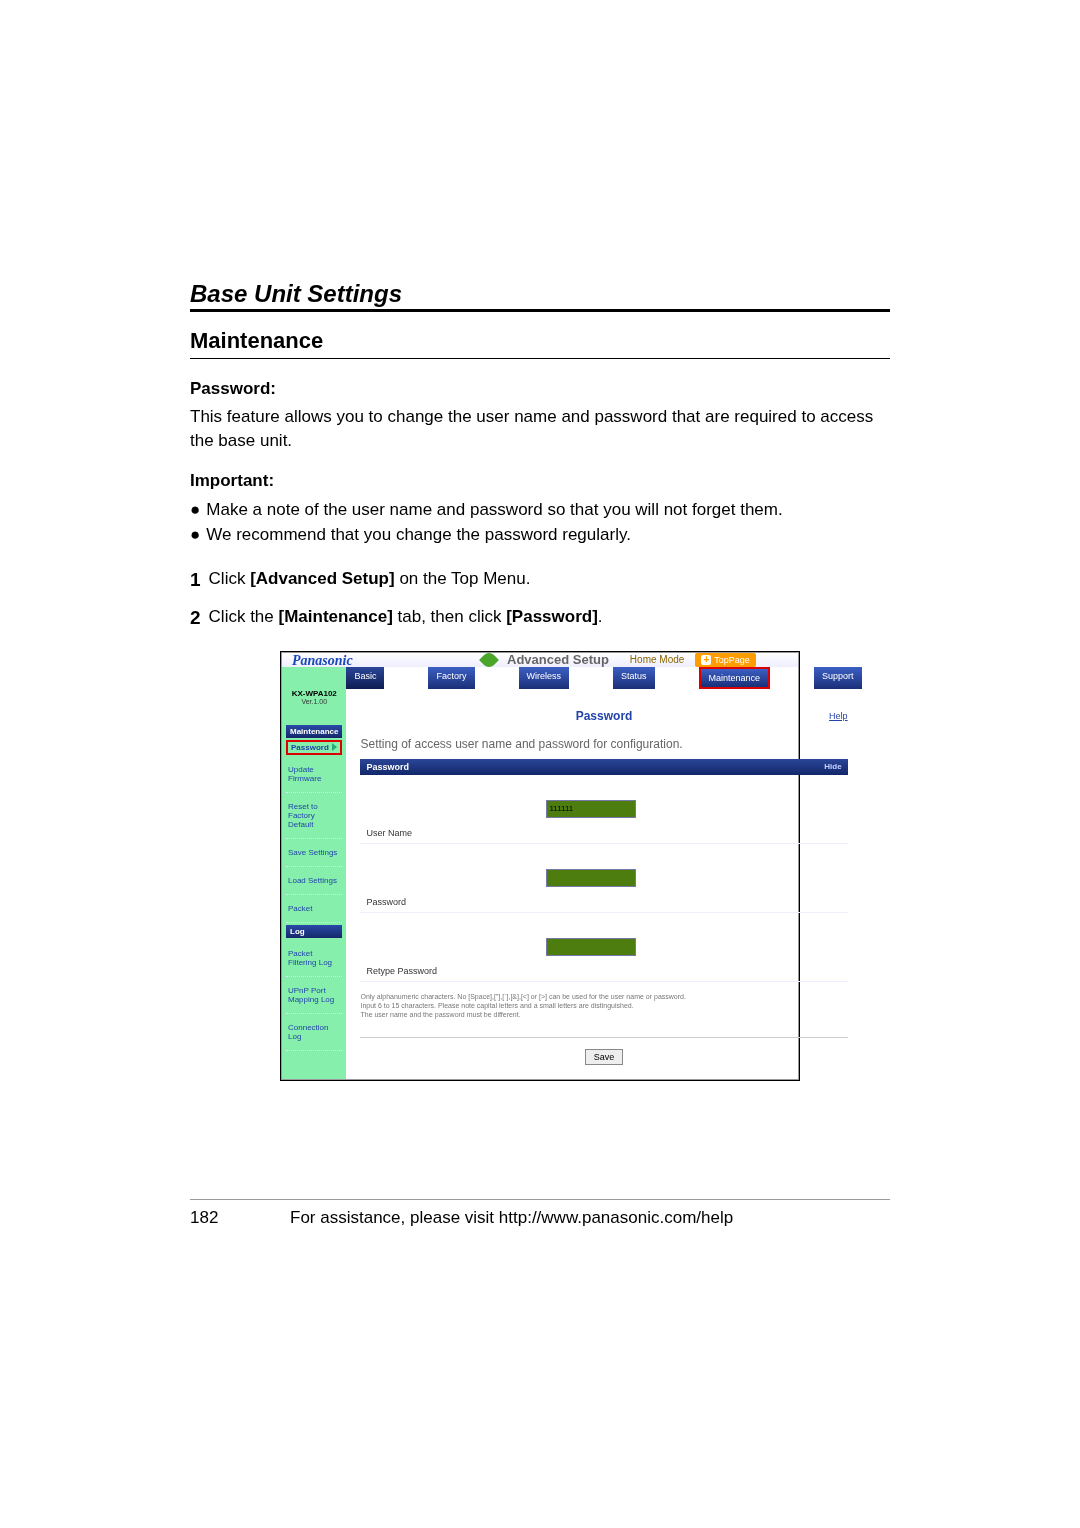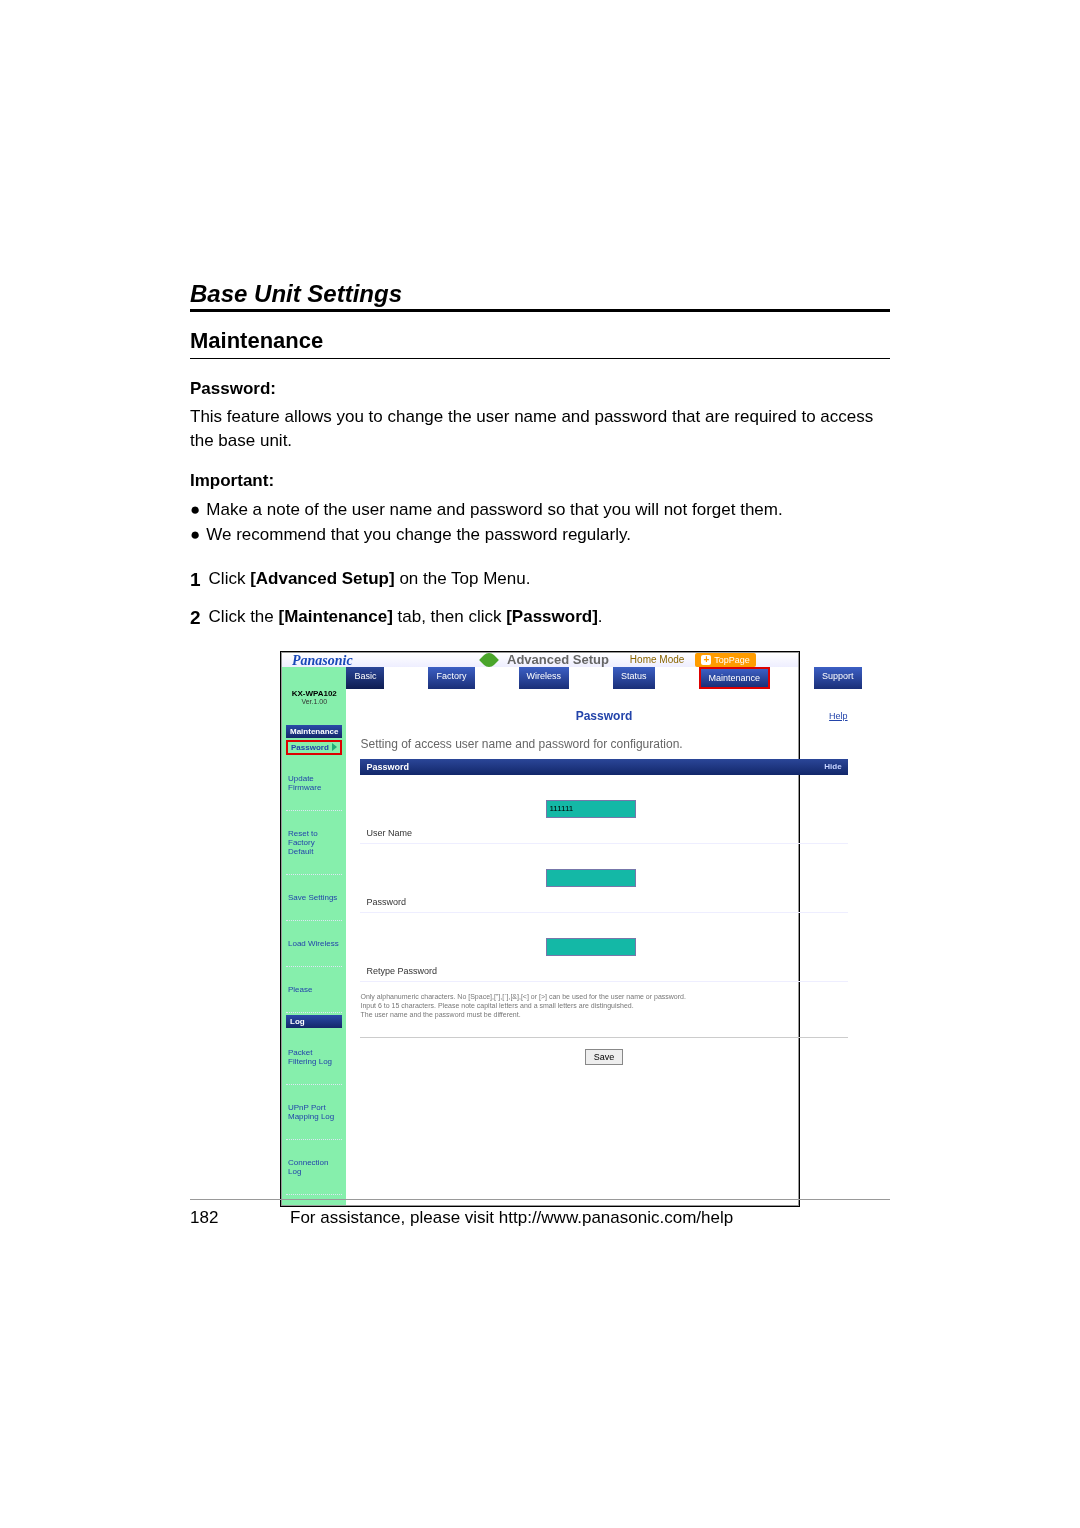--- a/index.html
+++ b/index.html
@@ -129,21 +129,21 @@
       font-size: 8px;
     }
     .model { text-align:center;font-size:8px;font-weight:bold;color:#000;}
     .ver { text-align:center;font-size:7px;color:#333;margin-bottom:20px;}
     .sb-h {
       font-size:8px;font-weight:bold;color:#fff;
       background: linear-gradient(#2a4aa8,#14276a);
       padding:2px 4px;margin-bottom:2px;
     }
     .sb-item {
-      color:#2344aa;font-size:8px;padding:18px 2px;
+      color:#2344aa;font-size:8px;padding:9px 2px;
       display:block;border-bottom:1px dotted #dfe5f5;
     }
     .sb-active {
       border:2px solid #d00;
       display:flex;align-items:center;justify-content:space-between;
       color:#2344aa;font-size:8px;font-weight:bold;padding:1px 3px;
       margin-bottom:1px;
     }
     .tri {
       width:0;height:0;border-top:4px solid transparent;border-bottom:4px solid transparent;border-left:5px solid #2a7;
@@ -172,21 +172,21 @@
       display:flex;justify-content:space-between;align-items:center;
     }
     .hide { color:#c7d4ff;font-size:8px;}
     .form-row {
       display:flex;align-items:center;padding:5px 6px;
       border-bottom:1px solid #eef;
     }
     .form-label { width:180px;font-size:9px;color:#333;margin-top:48px;}
     .form-input {
       width:90px;height:14px;border:1px solid #77a;
-      font-size:8px;padding:8px 2px;background:#14b8a6;
+      font-size:8px;padding:8px 2px;background:#4d7c0f;
     }
     .notes { font-size:7px;color:#777;margin-top:10px;line-height:1.3;}
     .save-box { text-align:center;margin-top:18px;border-top:1px solid #ccc;padding-top:8px;}
     .save-btn {
       font-size:9px;border:1px solid #888;background:#eee;padding:2px 8px;
     }
     .footer {
       position:absolute;
       left:190px;right:190px;bottom:300px;
       display:flex;gap:60px;align-items:baseline;
@@ -253,22 +253,22 @@
         <div class="model">KX-WPA102</div>
         <div class="ver">Ver.1.00</div>
         <div class="sb-h">Maintenance</div>
         <div class="sb-active">
           <span>Password</span>
           <span class="tri"></span>
         </div>
         <span class="sb-item">Update Firmware</span>
         <span class="sb-item">Reset to Factory Default</span>
         <span class="sb-item">Save Settings</span>
-        <span class="sb-item">Load Wireless</span>
-        <span class="sb-item">Please</span>
+        <span class="sb-item">Load Settings</span>
+        <span class="sb-item">Packet</span>
         <div class="sb-h" style="margin-top:2px">Log</div>
         <span class="sb-item">Packet Filtering Log</span>
         <span class="sb-item">UPnP Port Mapping Log</span>
         <span class="sb-item">Connection Log</span>
       </div>
       <div class="ss-main">
         <div class="tabs">
           <div class="tab tab-dark">Basic</div>
           <div class="tab">Factory</div>
           <div class="tab">Wireless</div>

